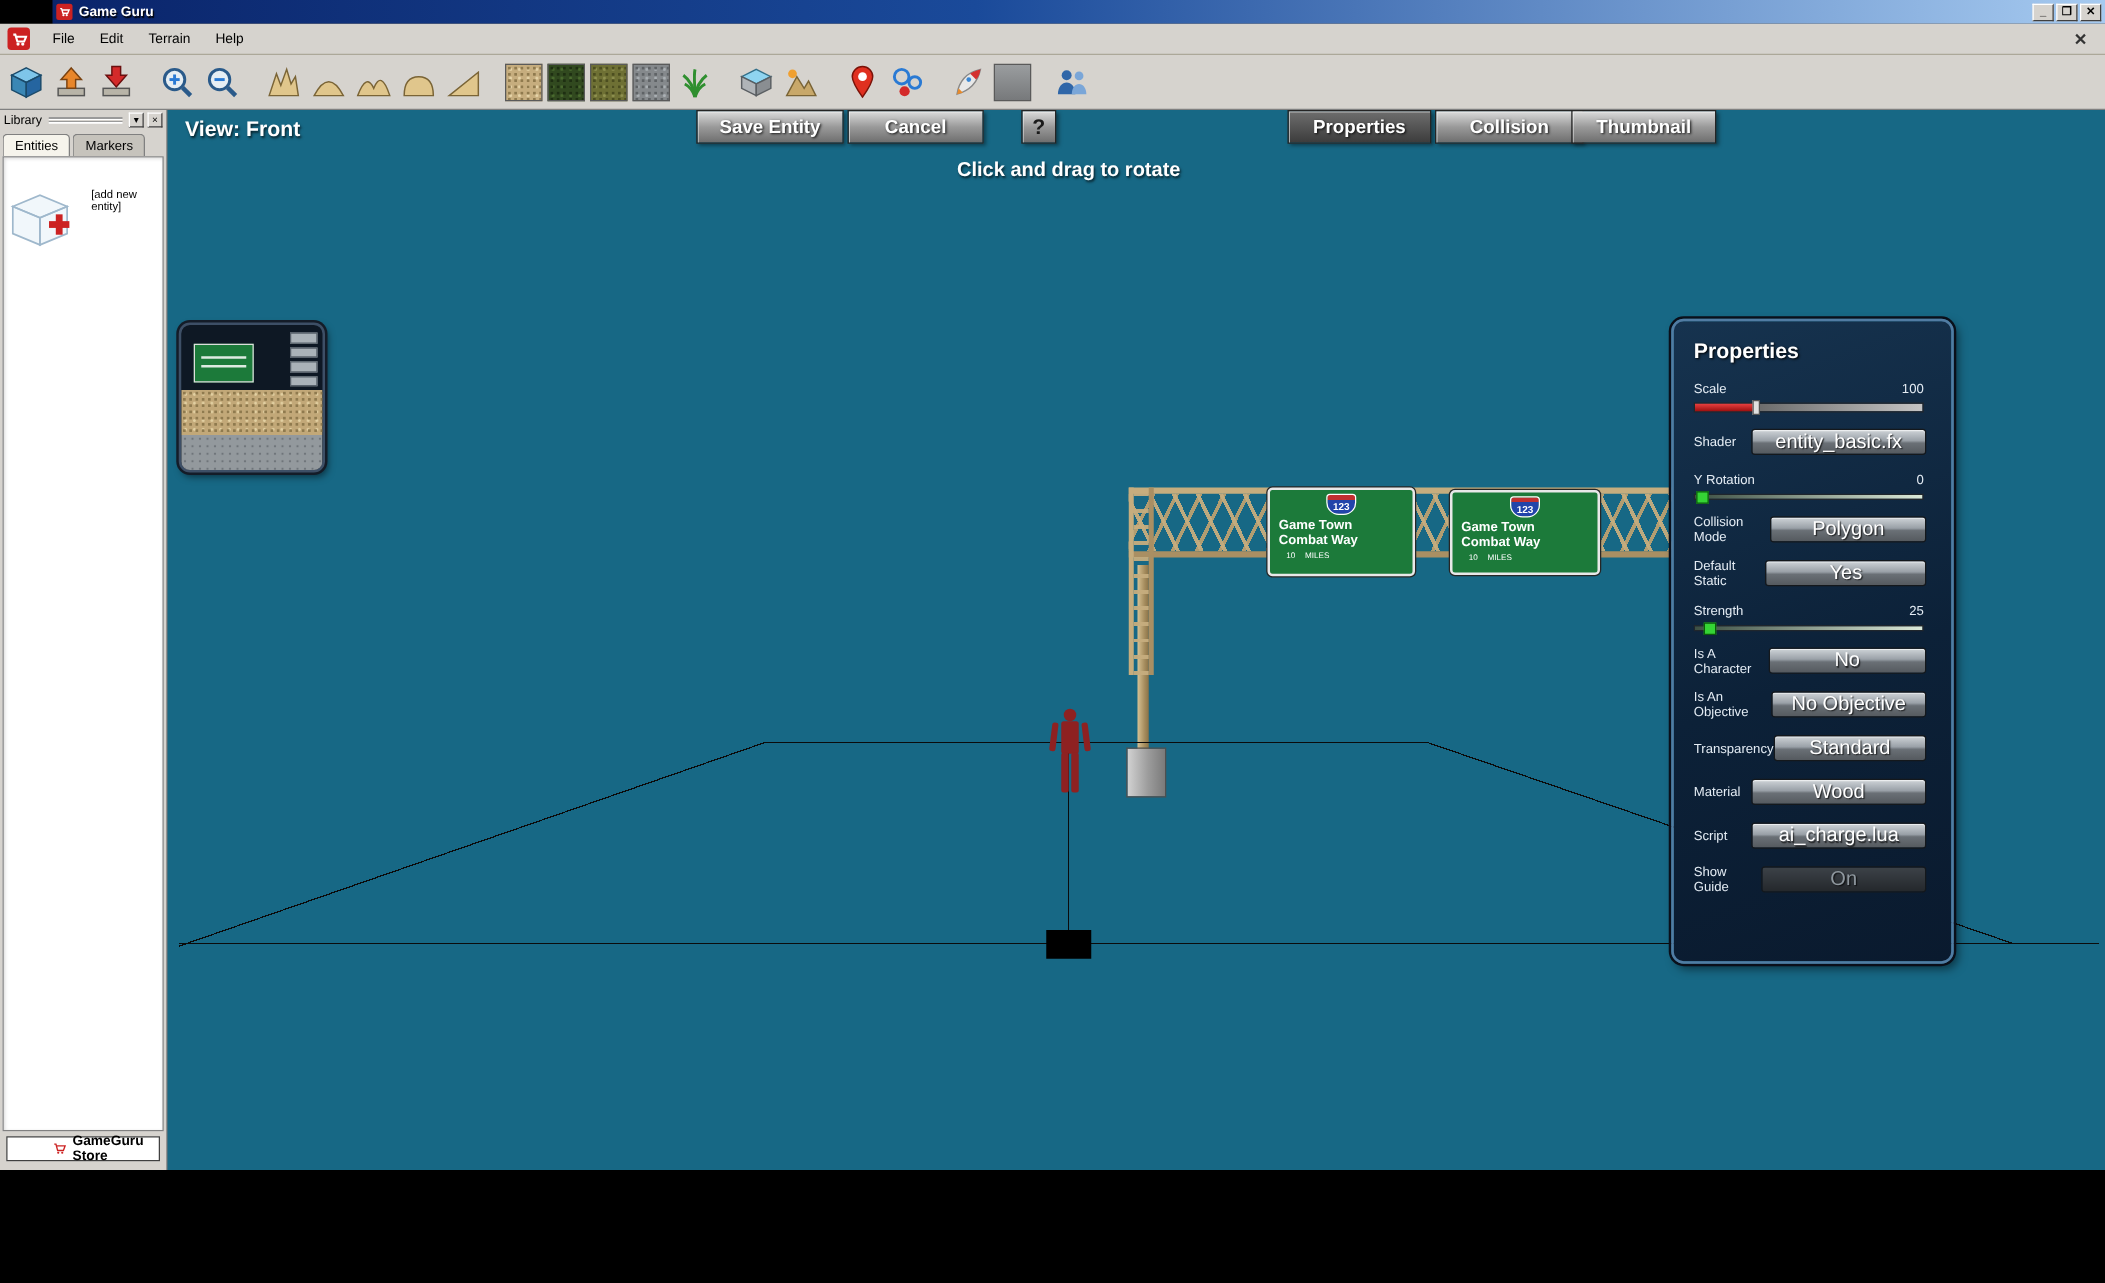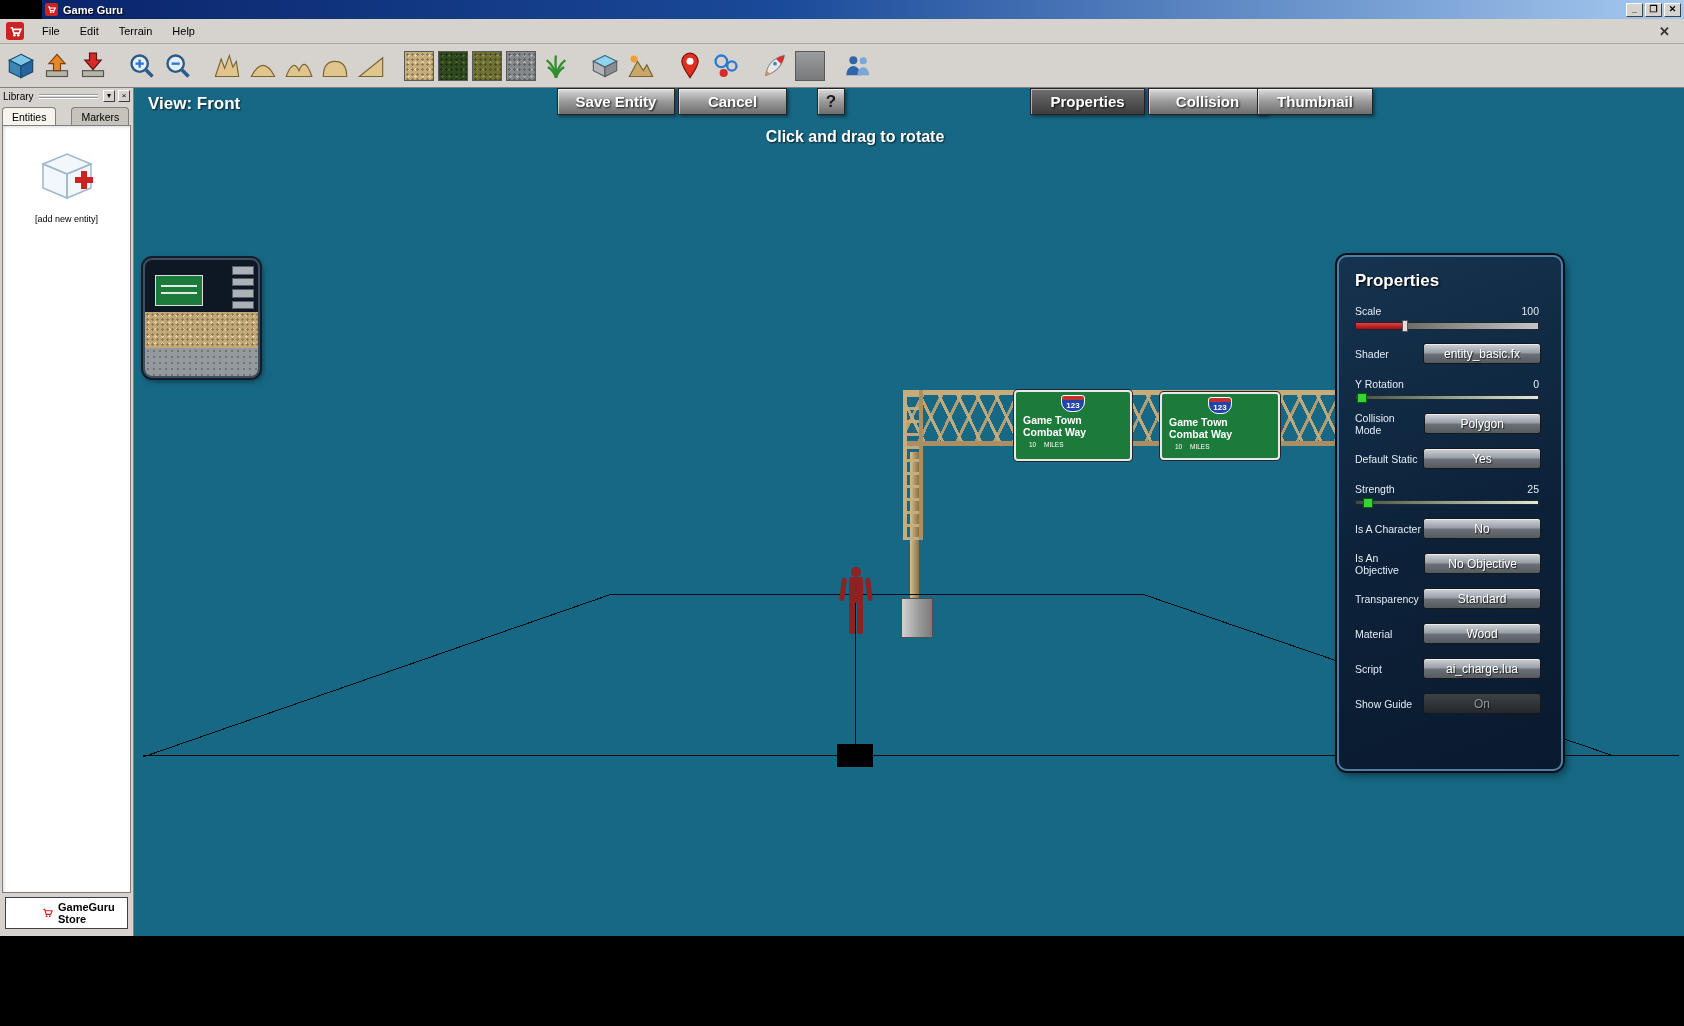--- a/index.html
+++ b/index.html
@@ -36,28 +36,28 @@
 
   
   .content { flex:0 0 848px; display:flex; min-height:0; }
 
   
   .library { width:134px; background:#d6d3ce; border-right:1px solid #808080; display:flex; flex-direction:column; }
   .lib-header { height:16px; display:flex; align-items:center; padding:0 3px; gap:3px; }
   .lib-title { font-size:10px; color:#000; }
   .lib-grip { flex:1; height:6px; background:repeating-linear-gradient(0deg,#fff 0 1px,#9a9a9a 1px 2px,#d6d3ce 2px 3px); margin:0 2px; }
   .lib-btn { width:12px; height:12px; background:#d6d3ce; border:1px solid; border-color:#fff #404040 #404040 #fff; font-size:8px; line-height:1; display:flex; align-items:center; justify-content:center; }
-  .lib-tabs { display:flex; padding:3px 2px 0; gap:15px; }
+  .lib-tabs { display:flex; padding:3px 2px 0; gap:2px; }
   .lib-tab { font-size:10.5px; padding:3px 9px 2px; border:1px solid #808080; border-bottom:none; border-radius:4px 4px 0 0; background:#c6c3bc; color:#000; }
   .lib-tab.active { background:#f6f4ec; }
   .lib-body { flex:1; background:#fff; border:1px solid #808080; margin:0 2px; box-shadow:inset 1px 1px 3px rgba(0,0,0,.15); display:flex; flex-direction:column; align-items:center; padding-top:24px; }
-  .add-entity { display:flex; flex-direction:column; align-items:center; gap:12px; }
+  .add-entity { display:flex; flex-direction:row; align-items:flex-start; gap:12px; }
   .add-entity-label { font-size:9px; color:#000; }
   .store-wrap { padding:4px 5px 7px; }
-  .store-btn { width:100%; height:32px; background:#fff; border:1px solid #404040; display:flex; align-items:center; justify-content:center; gap:5px; font-size:11px; font-weight:bold; color:#000;padding-left:36px; }
+  .store-btn { width:100%; height:20px; background:#fff; border:1px solid #404040; display:flex; align-items:center; justify-content:center; gap:5px; font-size:11px; font-weight:bold; color:#000;padding-left:36px; }
   .store-btn svg { width:14px; height:14px; }
 
   
   .viewport { flex:1; position:relative; background:#176885; overflow:hidden; }
   .view-label { position:absolute; left:14px; top:6px; color:#fff; font-size:17px; font-weight:bold; text-shadow:1px 1px 2px rgba(0,0,0,.7); }
   .rotate-hint { position:absolute; left:721px; top:40px; transform:translateX(-50%); color:#fff; font-size:16px; font-weight:bold; text-shadow:1px 1px 2px rgba(0,0,0,.7); white-space:nowrap; }
   .vbtn { position:absolute; top:0; height:27px; border:1px solid #242424; background:linear-gradient(#dcdcdc,#9a9a9a 50%,#6e6e6e); color:#fff; font-weight:bold; font-size:15px; text-shadow:1px 1px 2px rgba(0,0,0,.85); display:flex; align-items:center; justify-content:center; box-shadow:inset 1px 1px 0 rgba(255,255,255,.55), 2px 2px 3px rgba(0,0,0,.4); }
   .vbtn.dark { background:linear-gradient(#6e6e6e,#3c3c3c); }
   .vbtn.help { color:#1a1a1a; text-shadow:none; font-size:17px; }
 
@@ -91,21 +91,21 @@
 
   
   .props { position:absolute; left:1203px; top:167px; width:226px; height:516px; z-index:10;
     background:linear-gradient(160deg,#16334f 0%,#0c2138 55%,#0a1a2e 100%);
     border:2px solid #517ca3; border-radius:10px; box-shadow:0 0 0 2px #0a0f1a, 3px 4px 8px rgba(0,0,0,.5); padding-top:10px; }
   .props-title { font-size:17px; font-weight:bold; color:#fff; padding:4px 0 14px 16px; text-shadow:1px 1px 2px #000; }
   .prow { padding:0 22px 0 16px; margin-bottom:13px; }
   .prow.btn { display:flex; justify-content:space-between; align-items:center; height:21px; margin-bottom:14px; padding-right:20px; }
   .plabel,.pvalue { font-size:10.5px; color:#e4ecf4; }
   .phead { display:flex; justify-content:space-between; margin-bottom:5px; }
-  .pbtn { width:118px; height:21px; border:1px solid #14181c; border-radius:3px; color:#fff; font-size:12px; font-family:"Liberation Sans",sans-serif; text-shadow:1px 1px 1px rgba(0,0,0,.7);
+  .pbtn { width:140px; height:21px; border:1px solid #14181c; border-radius:3px; color:#fff; font-size:16px; font-family:"Liberation Sans",sans-serif; text-shadow:1px 1px 1px rgba(0,0,0,.7);
     background:linear-gradient(#cfd4d8,#99a0a7 45%,#6a7076 55%,#555a5f); box-shadow:inset 0 1px 0 rgba(255,255,255,.6); display:flex; align-items:center; justify-content:center; }
   .pbtn.pressed { background:linear-gradient(#3c4248,#24282c); color:#8e979e; box-shadow:none; }
   .track { position:relative; height:8px; background:linear-gradient(90deg,#4a4a4a,#c4c4c4); border:1px solid #20262c; }
   .track .fill { position:absolute; left:0; top:0; bottom:0; background:linear-gradient(#e84040,#9c0f0f); }
   .track .handle { position:absolute; top:-3px; width:6px; height:12px; background:#e0e0e0; border:1px solid #555; }
   .track.green { height:5px; background:linear-gradient(90deg,#3d4f43,#dcead9); }
   .track.green .handle { width:10px; height:10px; top:-3px; background:#35d435; border:1px solid #0a5a0a; }
 
   
   .statusbar { flex:0 0 18px; background:#d6d3ce; border-top:1px solid #fff; position:relative; font-size:10.5px; color:#000; display:flex; align-items:center; }

